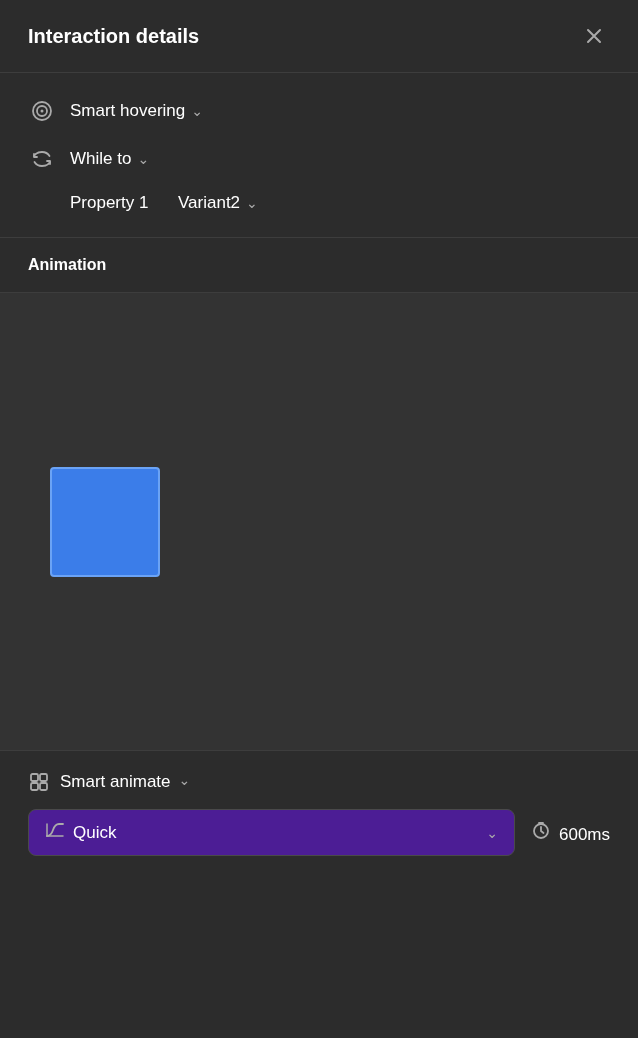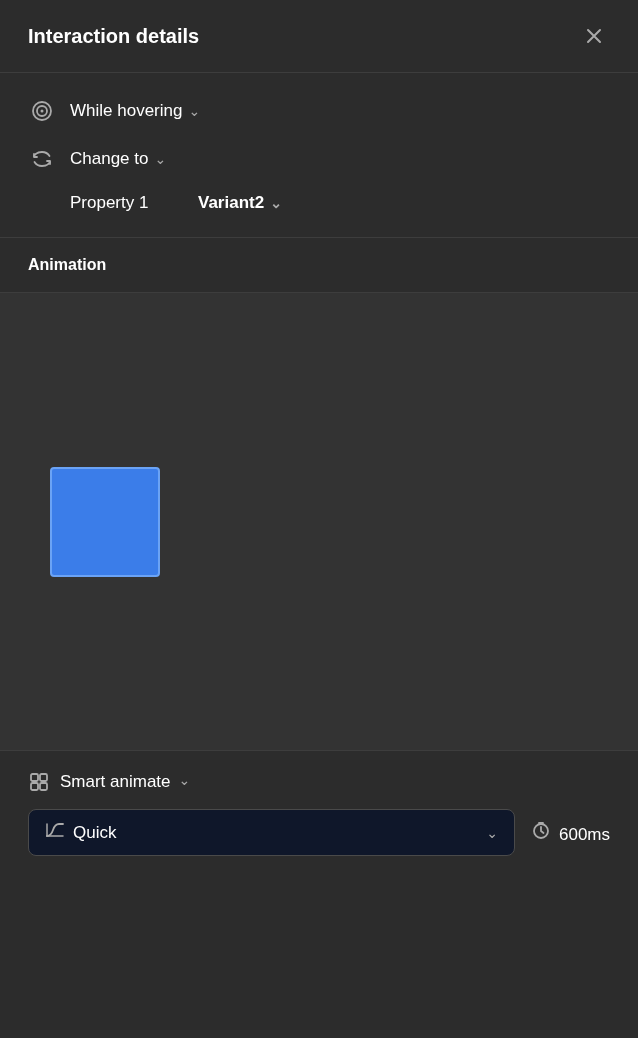--- a/index.html
+++ b/index.html
@@ -98,41 +98,40 @@
     }
 
     .dropdown-trigger .chevron {
       color: #aaaaaa;
       font-size: 14px;
     }
 
     .property-row {
       display: flex;
       align-items: center;
-      gap: 28px;
+      gap: 8px;
       padding-left: 42px;
     }
 
     .property-label {
       font-size: 17px;
       color: #ffffff;
       min-width: 100px;
     }
 
     .variant-dropdown {
       display: flex;
       align-items: center;
       gap: 6px;
       cursor: pointer;
       font-size: 17px;
       color: #ffffff;
       background: none;
       border: none;
       padding: 0;
-      font-weight: bold;
     }
 
     .variant-dropdown .chevron {
       color: #aaaaaa;
       font-size: 14px;
     }
 
     
     .animation-header {
       padding: 18px 28px;
@@ -209,21 +208,21 @@
     .timing-row {
       display: flex;
       align-items: center;
       gap: 16px;
     }
 
     .timing-dropdown {
       display: flex;
       align-items: center;
       gap: 8px;
-      background: #0f172a;
+      background: #4c1d95;
       border: 1px solid #4a4a4a;
       border-radius: 8px;
       padding: 10px 16px;
       cursor: pointer;
       min-width: 160px;
       flex: 1;
     }
 
     .timing-dropdown-icon {
       color: #aaaaaa;
@@ -275,36 +274,36 @@
 
     <div class="interaction-row">
       <div class="row-icon">
         <svg viewBox="0 0 22 22" fill="none" xmlns="http://www.w3.org/2000/svg">
           <circle cx="11" cy="11" r="9" stroke="#aaaaaa" stroke-width="1.8"></circle>
           <circle cx="11" cy="11" r="5" stroke="#aaaaaa" stroke-width="1.8"></circle>
           <circle cx="11" cy="11" r="1.5" fill="#aaaaaa"></circle>
         </svg>
       </div>
       <button class="dropdown-trigger">
-        <span>While hovering</span>
+        <span>Smart hovering</span>
         <span class="chevron">⌄</span>
       </button>
     </div>
 
     <div class="interaction-row">
       <div class="row-icon">
         <svg viewBox="0 0 22 22" fill="none" xmlns="http://www.w3.org/2000/svg">
           <path d="M3 8C3 8 5 4 11 4C14.5 4 17 5.5 18.5 8" stroke="#aaaaaa" stroke-width="1.8" stroke-linecap="round"></path>
           <path d="M19 14C19 14 17 18 11 18C7.5 18 5 16.5 3.5 14" stroke="#aaaaaa" stroke-width="1.8" stroke-linecap="round"></path>
           <path d="M3 6V9H6" stroke="#aaaaaa" stroke-width="1.8" stroke-linecap="round" stroke-linejoin="round"></path>
           <path d="M19 16V13H16" stroke="#aaaaaa" stroke-width="1.8" stroke-linecap="round" stroke-linejoin="round"></path>
         </svg>
       </div>
       <button class="dropdown-trigger">
-        <span>Change to</span>
+        <span>While to</span>
         <span class="chevron">⌄</span>
       </button>
     </div>
 
     <div class="property-row">
       <span class="property-label">Property 1</span>
       <button class="variant-dropdown">
         <span>Variant2</span>
         <span class="chevron">⌄</span>
       </button>

